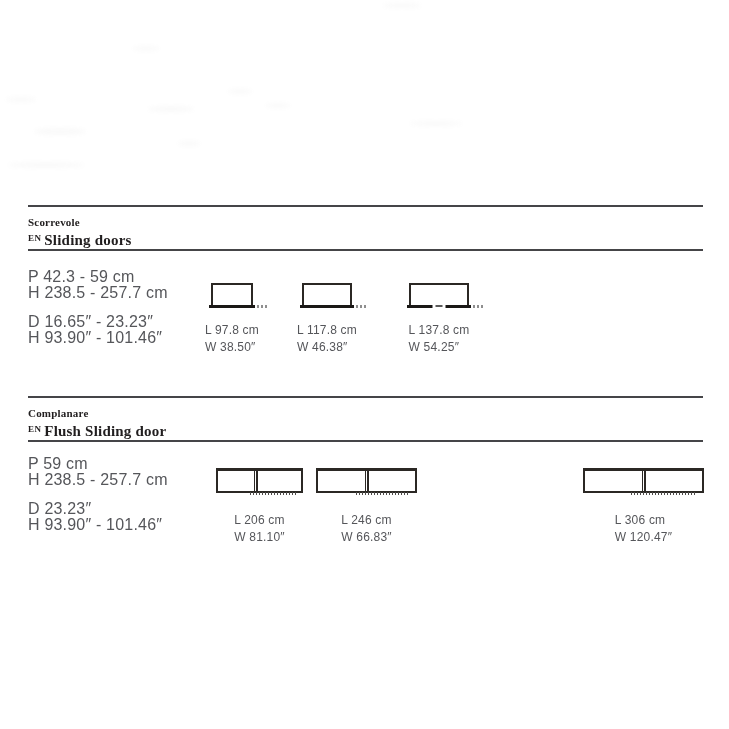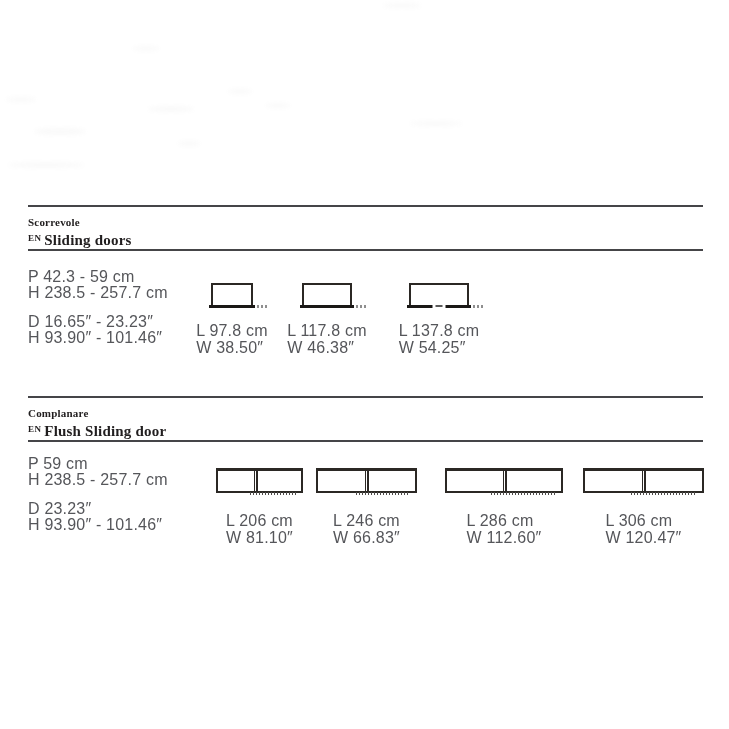--- a/index.html
+++ b/index.html
@@ -44,21 +44,21 @@
   .slide-notch::after{content:"";position:absolute;left:3px;top:0;width:7px;height:2px;background:#5a5a5a;}
 
   
   .flush-box{position:relative;width:100%;height:25px;border:2px solid var(--line);border-top-width:3px;}
   .flush-divider{position:absolute;top:0;bottom:0;width:4px;
     background:linear-gradient(90deg,var(--line) 0 1.5px,#ffffff 1.5px 2.5px,var(--line) 2.5px 4px);}
   .flush-hatch{position:absolute;left:39%;right:5px;top:calc(100% + 1px);height:3px;
     background:repeating-linear-gradient(90deg,#4c4a48 0 1px,transparent 1px 3px);}
 
   .fig-labels{margin-top:17px;width:max-content;text-align:left;white-space:nowrap;
-    font-size:16px;line-height:17px;color:var(--body-text);letter-spacing:0.2px;}
+    font-size:12px;line-height:17px;color:var(--body-text);letter-spacing:0.2px;}
   .section-complanare .fig-labels{margin-top:19px;}
 </style>
 </head>
 <body>
 
 <div class="page">
 
   <div>
     <div class="smudge" style="left:383px;top:3px;width:38px;height:5px;"></div>
     <div class="smudge" style="left:133px;top:46px;width:26px;height:5px;"></div>
@@ -173,41 +173,29 @@
             <div class="flush-divider" style="left:48%;"></div>
             <div class="flush-hatch"></div>
           </div>
         </div>
         <div class="fig-labels">
           <div>L 246 cm</div>
           <div>W 66.83″</div>
         </div>
       </div>
 
-      <div class="fig" style="left:417px;top:72px;width:118px;">
+
+      <div class="fig" style="left:555px;top:72px;width:121px;">
         <div class="diagram">
           <div class="flush-box">
             <div class="flush-divider" style="left:49%;"></div>
             <div class="flush-hatch"></div>
           </div>
         </div>
         <div class="fig-labels">
-          <div>L 286 cm</div>
-          <div>W 112.60″</div>
-        </div>
-      </div>
-
-      <div class="fig" style="left:555px;top:72px;width:121px;">
-        <div class="diagram">
-          <div class="flush-box">
-            <div class="flush-divider" style="left:49%;"></div>
-            <div class="flush-hatch"></div>
-          </div>
-        </div>
-        <div class="fig-labels">
           <div>L 306 cm</div>
           <div>W 120.47″</div>
         </div>
       </div>
 
     </div>
   </div>
 
 </div>
 

